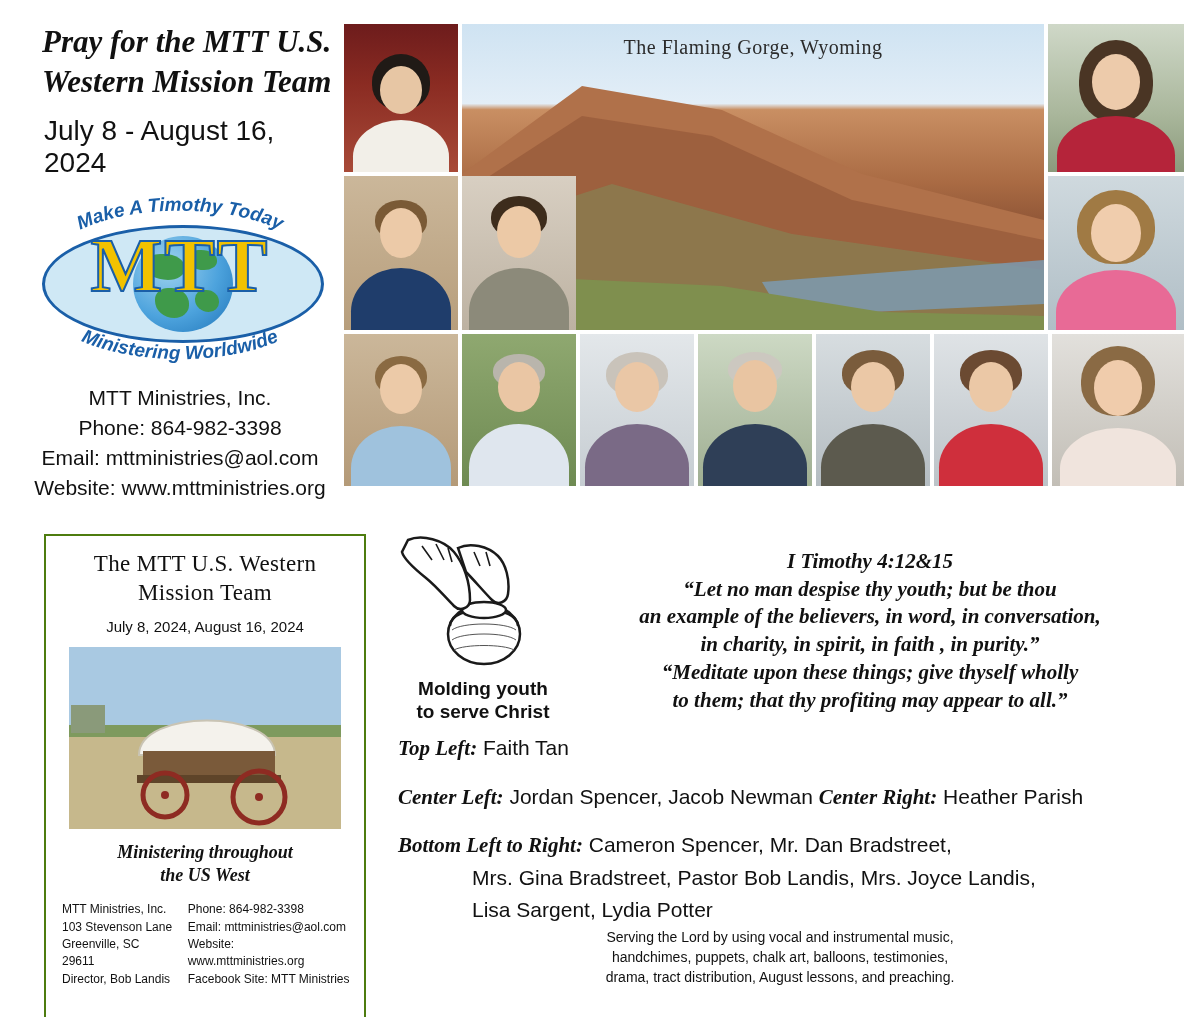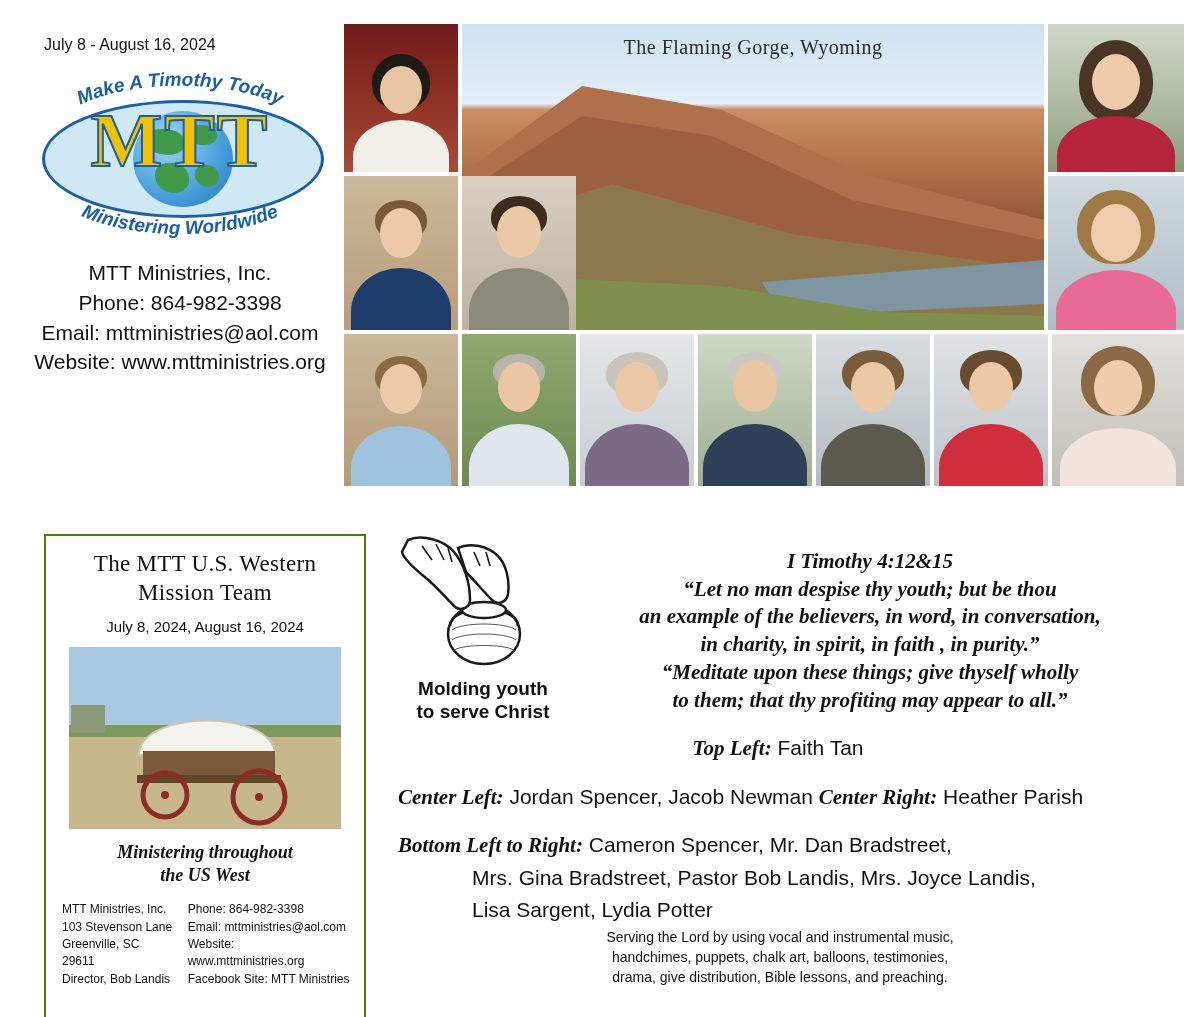--- a/index.html
+++ b/index.html
@@ -36,21 +36,21 @@
     font-style: italic;
     font-weight: bold;
     font-size: 31px;
     line-height: 1.28;
     text-align: left;
     margin-left: 22px;
     color: #111;
   }
   #date-line {
     font-family: "Liberation Sans", sans-serif;
-    font-size: 16px;
+    font-size: 28px;
     margin-top: 14px;
     text-align: left;
     margin-left: 24px;
     color: #111;
   }
 
   
   #mtt-logo {
     position: relative;
     width: 300px;
@@ -256,21 +256,21 @@
 
   
   #names {
     position: absolute;
     left: 398px; top: 222px;
     width: 760px;
     font-size: 21px;
     line-height: 1.55;
     color: #111;
   }
-  .name-row { margin-bottom: 16px; justify-content: center; }
+  .name-row { margin-bottom: 16px; }
   .lbl {
     font-family: "Liberation Serif", serif;
     font-weight: bold;
     font-style: italic;
   }
   #row-top { display: flex; }
   #row-top .seg2 { margin-left: 92px; }
   #row-bottom { padding-left: 0; }
   #row-bottom .cont { display: block; padding-left: 74px; }
 
@@ -282,20 +282,21 @@
     font-size: 14px;
     line-height: 1.42;
   }
 </style>
 </head>
 <body>
 
 <div id="top-section">
 
   <div id="left-column">
+    <div id="headline">Pray for the MTT U.S. Western Mission Team</div>
     <div id="date-line">July 8 - August 16, 2024</div>
 
     <div id="mtt-logo">
       <div id="logo-ellipse">
         <div id="logo-globe">
           <div class="continent" style="left:12px; top:18px; width:40px; height:26px;"></div>
           <div class="continent" style="left:54px; top:14px; width:30px; height:20px;"></div>
           <div class="continent" style="left:22px; top:52px; width:34px; height:30px;"></div>
           <div class="continent" style="left:62px; top:54px; width:24px; height:22px;"></div>
         </div>
@@ -509,16 +510,16 @@
       <span class="lbl">Bottom Left to Right:</span>
       <span>Cameron Spencer, Mr. Dan Bradstreet,</span>
       <span class="cont">Mrs. Gina Bradstreet, Pastor Bob Landis, Mrs. Joyce Landis,</span>
       <span class="cont">Lisa Sargent, Lydia Potter</span>
     </div>
   </div>
 
   <div id="serving">
     <div>Serving the Lord by using vocal and instrumental music,</div>
     <div>handchimes, puppets, chalk art, balloons, testimonies,</div>
-    <div>drama, give distribution, Bible lessons, and preaching.</div>
+    <div>drama, tract distribution, August lessons, and preaching.</div>
   </div>
 
 </div>
 
 </body></html>

